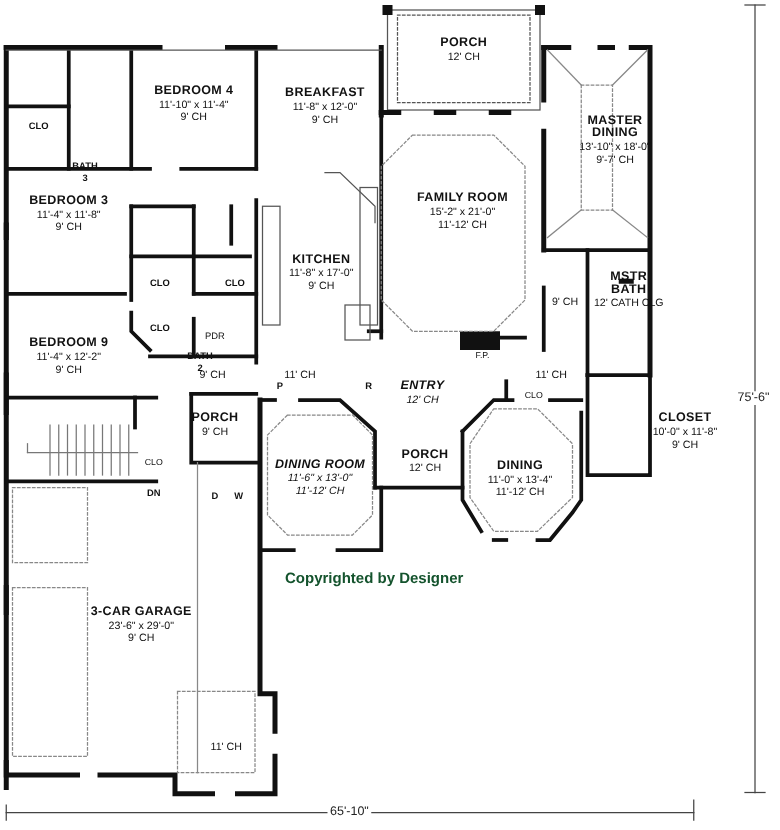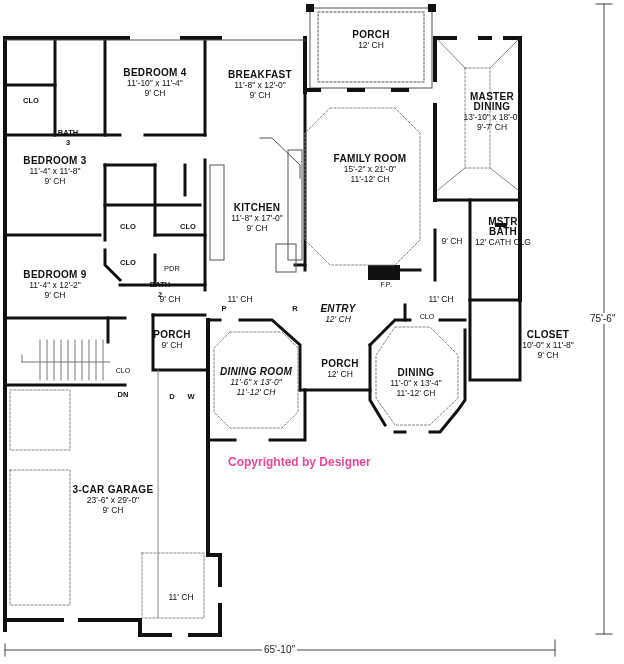--- a/index.html
+++ b/index.html
@@ -2,21 +2,21 @@
 <html><head>
 <meta charset="utf-8">
 <style>
   html,body{margin:0;padding:0;background:#fff;}
   body{width:624px;height:664px;position:relative;overflow:hidden;font-family:"Liberation Sans",sans-serif;}
   #plan{position:absolute;left:0;top:0;width:624px;height:664px;}
   .lbl{position:absolute;text-align:center;color:#111;font-family:"Liberation Sans",sans-serif;font-size:8.5px;line-height:10px;transform:translateX(-50%);white-space:nowrap;}
   .lbl .name{font-weight:bold;letter-spacing:0.3px;font-size:10px;}
   .lbl span{display:block;}
   .small{font-size:7.5px;margin-top:40px;}
-  .copyright{position:absolute;left:228px;top:455px;font-weight:bold;font-size:12px;color:#ec4899;}
+  .copyright{position:absolute;left:228px;top:455px;font-weight:bold;font-size:12px;color:#14532d;}
   .dim{position:absolute;font-size:10px;color:#222;background:#fff;padding:0 2px;}
 </style>
 </head>
 <body>
 
 <svg id="plan" viewBox="0 0 624 664" xmlns="http://www.w3.org/2000/svg">
   <g stroke="#111" fill="none" stroke-linecap="square">
 
     <g stroke-width="4">
       <polyline points="5,38 128,38"></polyline>

